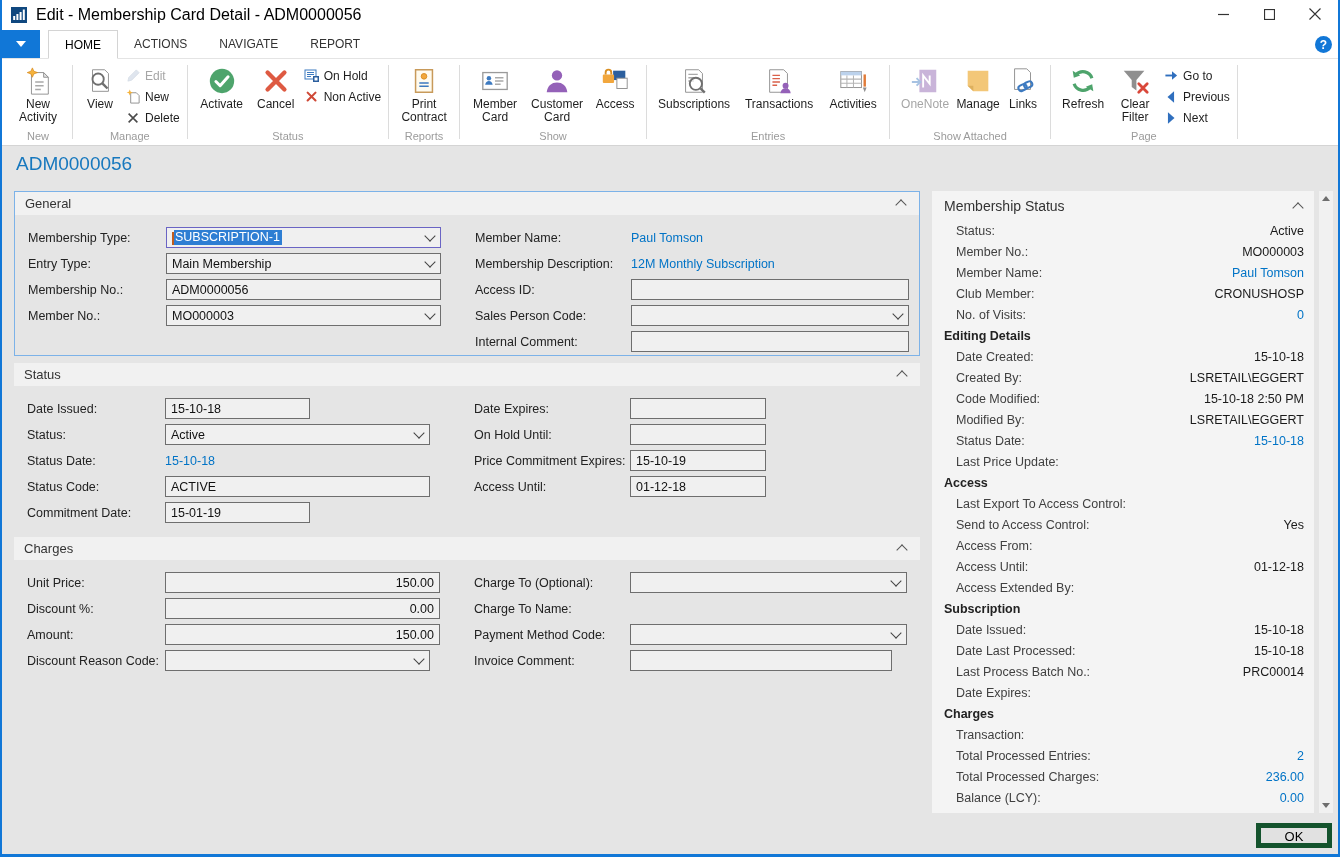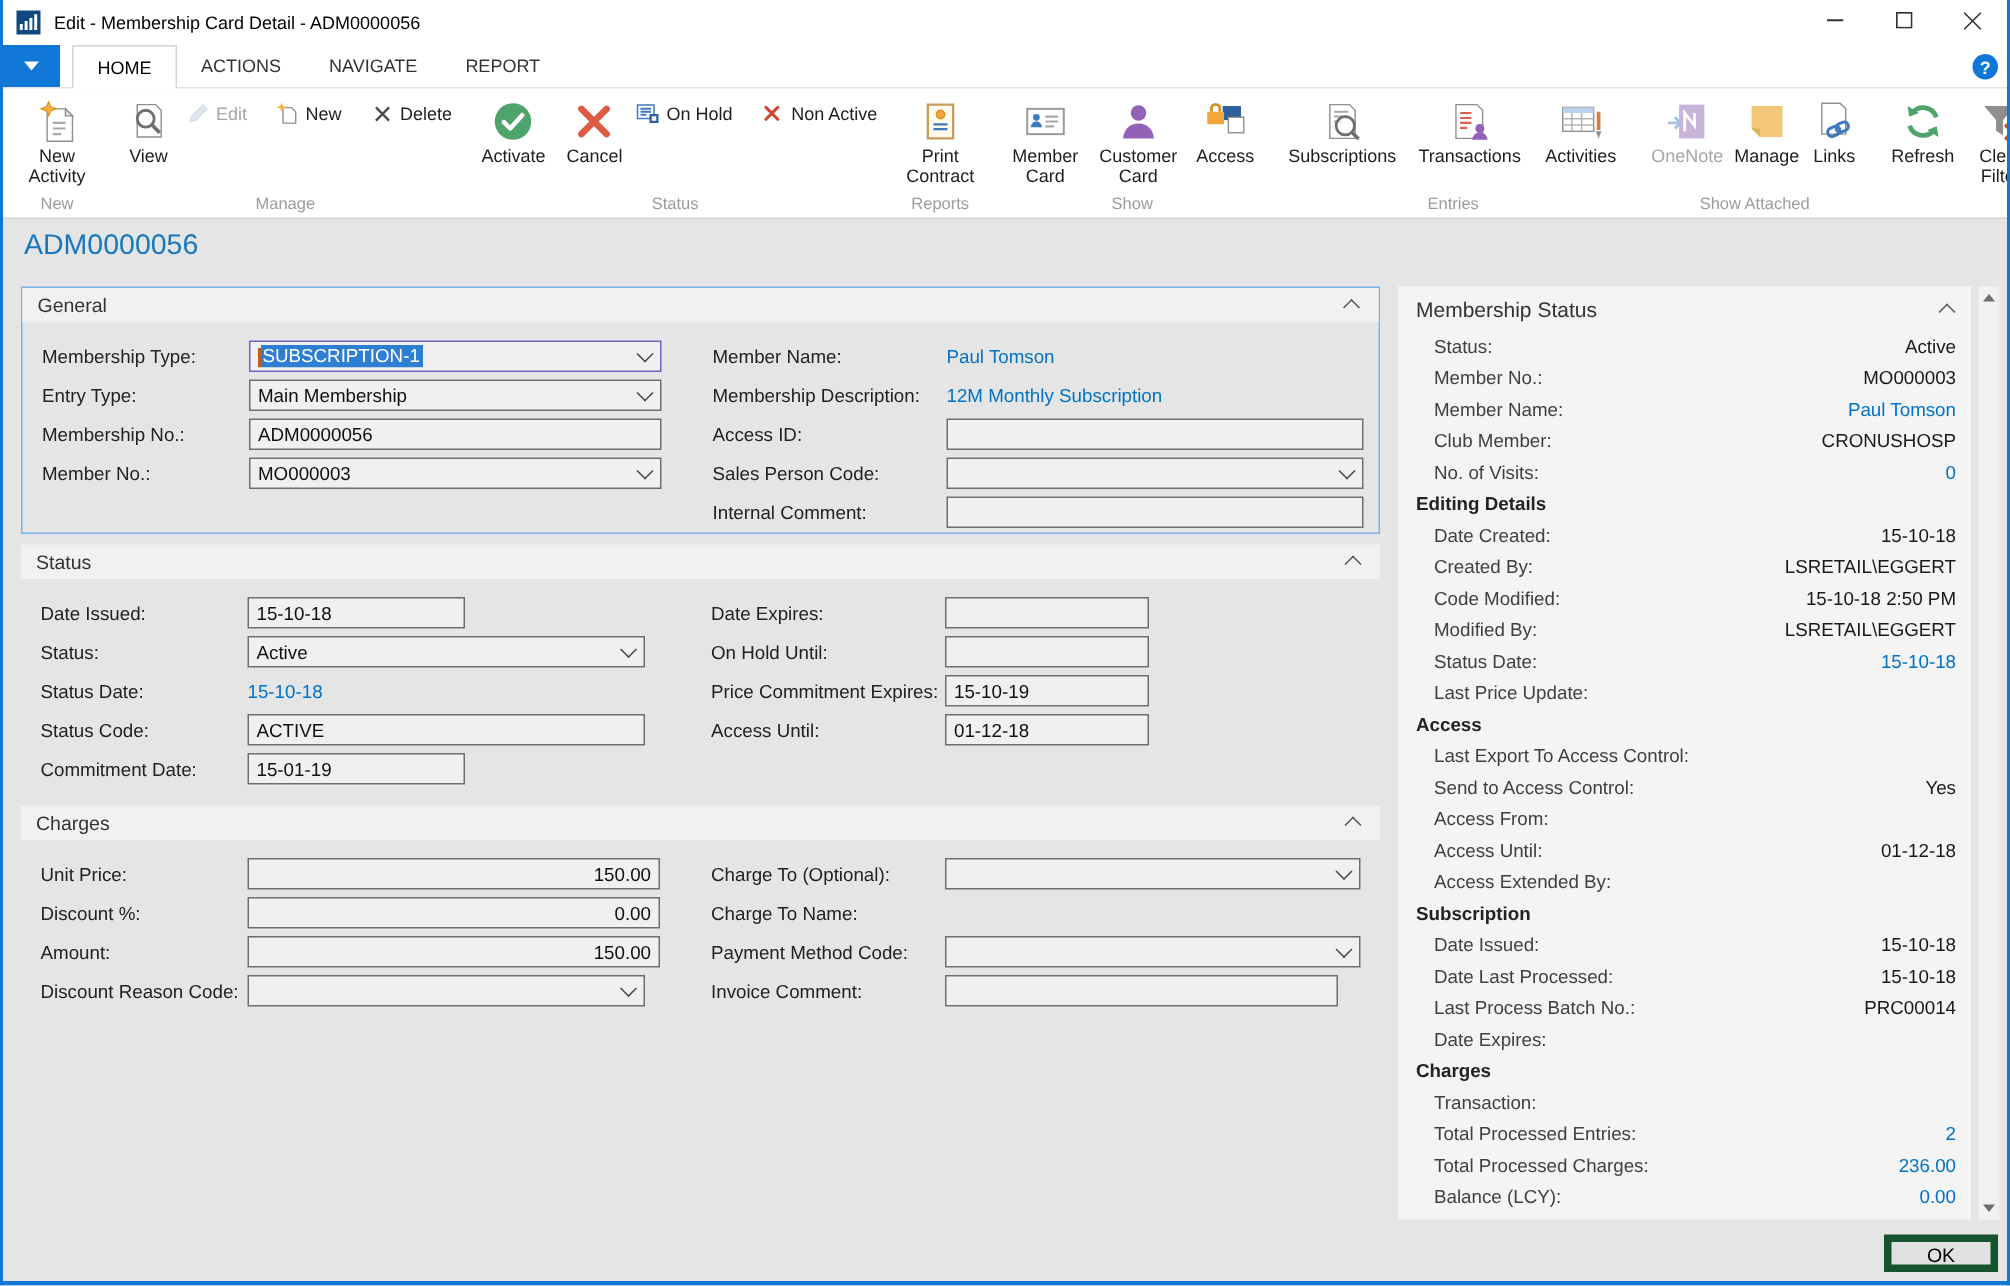--- a/index.html
+++ b/index.html
@@ -3,21 +3,21 @@
 <meta charset="utf-8">
 <style>
   html,body{margin:0;padding:0;background:#e8e8e8;}
   .window{
     position:relative;width:1340px;height:857px;box-sizing:border-box;
     background:#fff;border-left:2px solid var(--accent,#1177d7);
     border-right:2px solid var(--accent,#1177d7);border-bottom:3px solid var(--accent,#1177d7);
     font-family:"Liberation Sans",sans-serif;color:#1e1e1e;overflow:hidden;
   }
   
-  .titlebar{height:30px;display:flex;align-items:center;background:#fff;font-size:12px;}
+  .titlebar{height:30px;display:flex;align-items:center;background:#fff;font-size:16px;}
   .app-icon{margin:0 8px 0 8px;display:flex;}
   .win-title{color:#000;}
   .win-controls{margin-left:auto;display:flex;height:30px;}
   .win-btn{width:46px;display:flex;align-items:center;justify-content:center;}
   
   .tabrow{height:28px;display:flex;align-items:stretch;background:#fff;border-bottom:1px solid #e4e4e4;position:relative;}
   .appmenu{width:38px;background:var(--accent,#1177d7);display:flex;align-items:center;justify-content:center;}
   .appmenu .caret-down{width:0;height:0;border-left:5px solid transparent;border-right:5px solid transparent;border-top:6px solid #fff;}
   .tab{padding:0 16px;display:flex;align-items:center;font-size:12px;color:#333;}
   .tab.active{border:1px solid #d4d4d4;border-bottom:1px solid #fff;margin-bottom:-1px;background:#fff;color:#000;margin-left:8px;}
@@ -25,21 +25,21 @@
     background:var(--accent,#1177d7);color:#fff;font-size:12px;font-weight:bold;display:flex;align-items:center;justify-content:center;}
   
   .ribbon{height:87px;box-sizing:border-box;display:flex;align-items:stretch;background:#fff;border-bottom:1px solid #d4d4d4;padding-left:2px;}
   .rgroup{display:flex;flex-direction:column;}
   .rgroup-content{flex:1;display:flex;align-items:flex-start;padding:3px 5px 0 5px;}
   .rgroup-label{text-align:center;color:#9b9b9b;font-size:11px;padding:0 4px 3px;}
   .rsep{width:1px;background:#dcdcdc;margin:6px 0;}
   .rbtn{cursor:default;}
   .rbtn.big{display:flex;flex-direction:column;align-items:center;text-align:center;font-size:12px;color:#1e1e1e;line-height:1.12;padding:1px 2px;}
   .rbtn.big .ric{height:35px;display:flex;align-items:center;justify-content:center;}
-  .smallcol{display:flex;flex-direction:row;padding-top:3px;gap:14px;}
+  .smallcol{display:flex;flex-direction:column;padding-top:3px;}
   .rbtn.small{display:flex;align-items:center;font-size:12px;height:21px;padding:0 2px;white-space:nowrap;}
   .rbtn.small .ric{width:18px;display:flex;justify-content:center;margin-right:3px;}
   .rbtn.disabled{color:#a6a6a6;}
   .rbtn.disabled svg{opacity:.45;}
   
   .content{position:relative;height:709px;background:#e5e5e5;}
   .page-title{position:absolute;left:14px;top:7px;font-size:19px;color:var(--page-title,#1778be);}
   .section{position:absolute;left:12px;width:906px;box-sizing:border-box;}
   .sec-head{height:23px;background:#f1f1f1;display:flex;align-items:center;justify-content:space-between;
     padding:0 14px 0 10px;font-size:13px;color:#333;}

